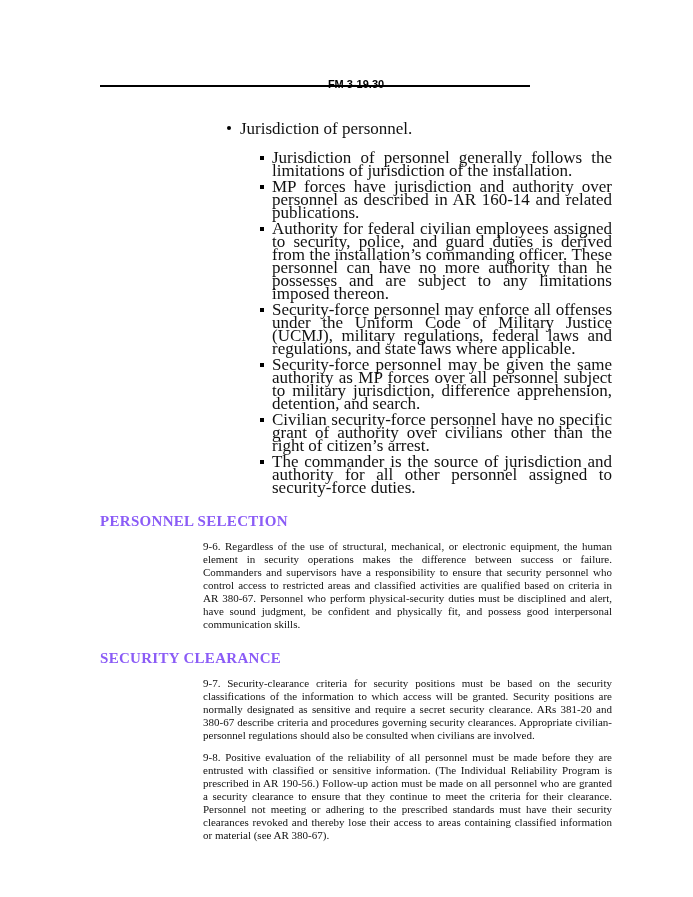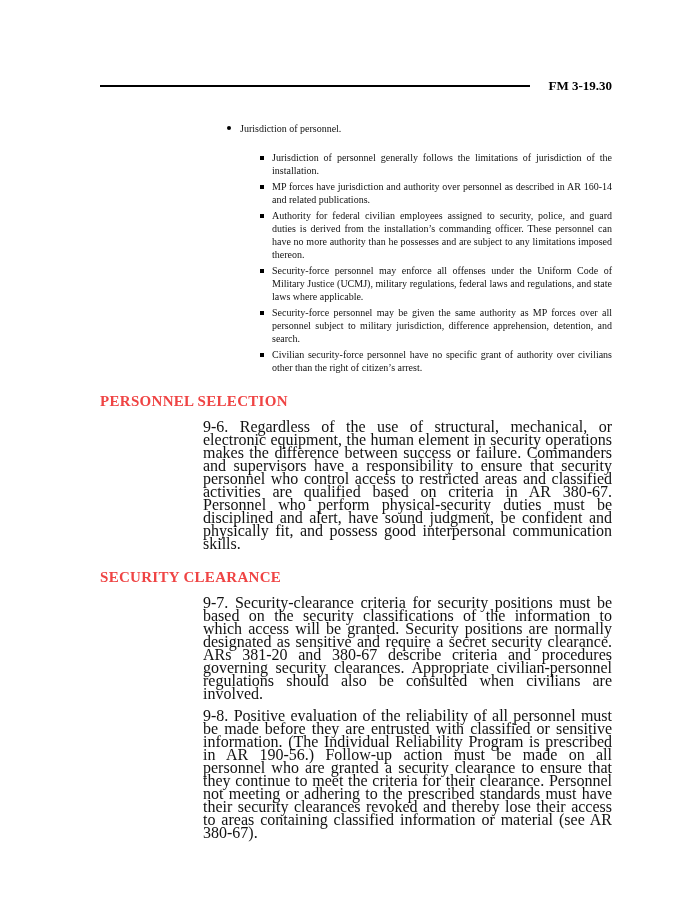--- a/index.html
+++ b/index.html
@@ -24,42 +24,42 @@
     top: 85px;
     width: 430px;
     height: 2px;
     background: #000000;
   }
   .doc-num {
     position: absolute;
     left: 100px;
     top: 78px;
     width: 512px;
-    text-align: right;
-    font-family: Liberation Serif, serif;
-    font-size: 13px;
+    text-align: center;
+    font-family: Liberation Sans, sans-serif;
+    font-size: 11px;
     font-weight: bold;
     color: #000000;
     white-space: pre;
   }
 
   
   .main {
     position: absolute;
     left: 100px;
     top: 116px;
     width: 512px;
   }
 
   
   ul.jur-list {
     list-style: none;
     margin: 6px 0 0 125px;
     padding: 0;
-    font-size: 10px;
+    font-size: 17px;
     line-height: 13px;
   }
   ul.jur-list > li.lead-item {
     position: relative;
     padding-left: 15px;
   }
   .dot {
     position: absolute;
     left: 2px;
     top: 4px;
@@ -90,26 +90,26 @@
   .li-text { display: inline; }
 
   
   h2.sec-heading {
     margin: 18px 0 10px 0;
     font-family: "Liberation Serif", serif;
     font-size: 15px;
     line-height: 18px;
     font-weight: bold;
     letter-spacing: 0.3px;
-    color: #ef4444;
+    color: #8b5cf6;
   }
   p.body-par {
     margin: 0 0 9px 103px;
     width: 409px;
-    font-size: 16px;
+    font-size: 11px;
     line-height: 13px;
     text-align: justify;
     color: #111111;
   }
 
   
   .page-footer {
     position: absolute;
     left: 100px;
     top: 847px;
@@ -154,20 +154,24 @@
             <span class="li-text">Security-force personnel may enforce all offenses under the Uniform Code of Military Justice (UCMJ), military regulations, federal laws and regulations, and state laws where applicable.</span>
           </li>
           <li>
             <span class="sq"></span>
             <span class="li-text">Security-force personnel may be given the same authority as MP forces over all personnel subject to military jurisdiction, difference apprehension, detention, and search.</span>
           </li>
           <li>
             <span class="sq"></span>
             <span class="li-text">Civilian security-force personnel have no specific grant of authority over civilians other than the right of citizen’s arrest.</span>
           </li>
+          <li>
+            <span class="sq"></span>
+            <span class="li-text">The commander is the source of jurisdiction and authority for all other personnel assigned to security-force duties.</span>
+          </li>
         </ul>
       </li>
     </ul>
 
     <section>
       <h2 class="sec-heading">PERSONNEL SELECTION</h2>
       <p class="body-par">9-6. Regardless of the use of structural, mechanical, or electronic equipment, the human element in security operations makes the difference between success or failure. Commanders and supervisors have a responsibility to ensure that security personnel who control access to restricted areas and classified activities are qualified based on criteria in AR 380-67. Personnel who perform physical-security duties must be disciplined and alert, have sound judgment, be confident and physically fit, and possess good interpersonal communication skills.</p>
     </section>
 
     <section>

